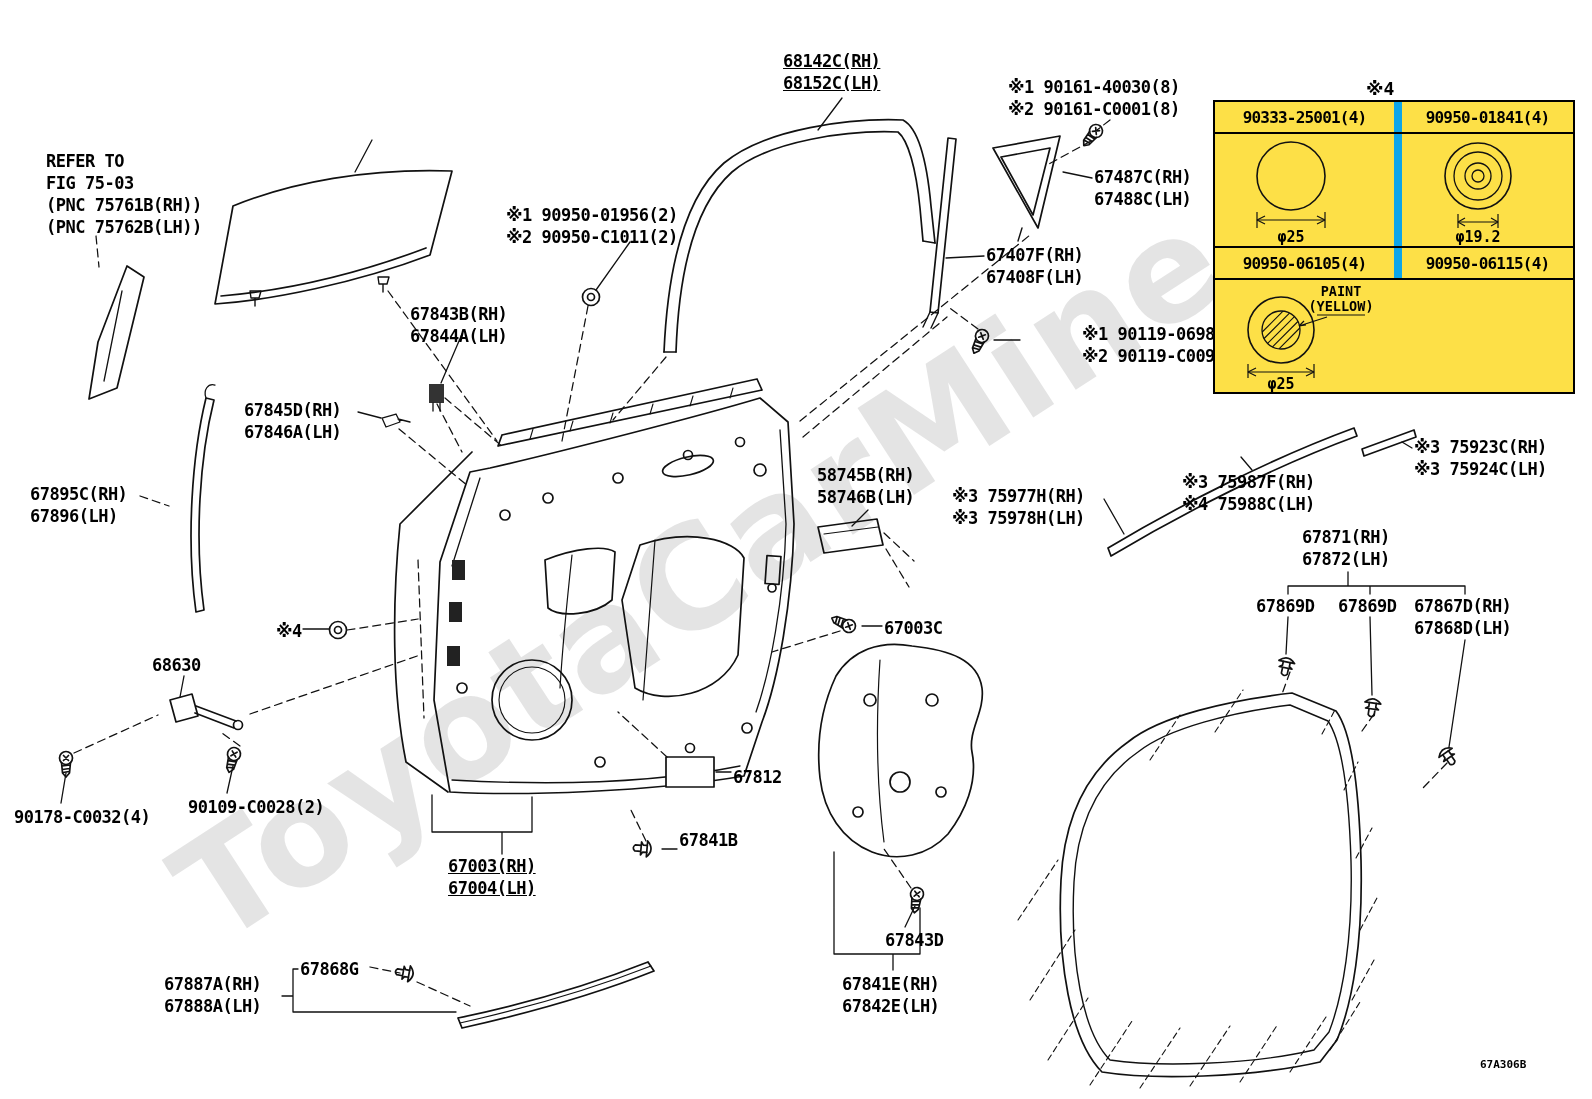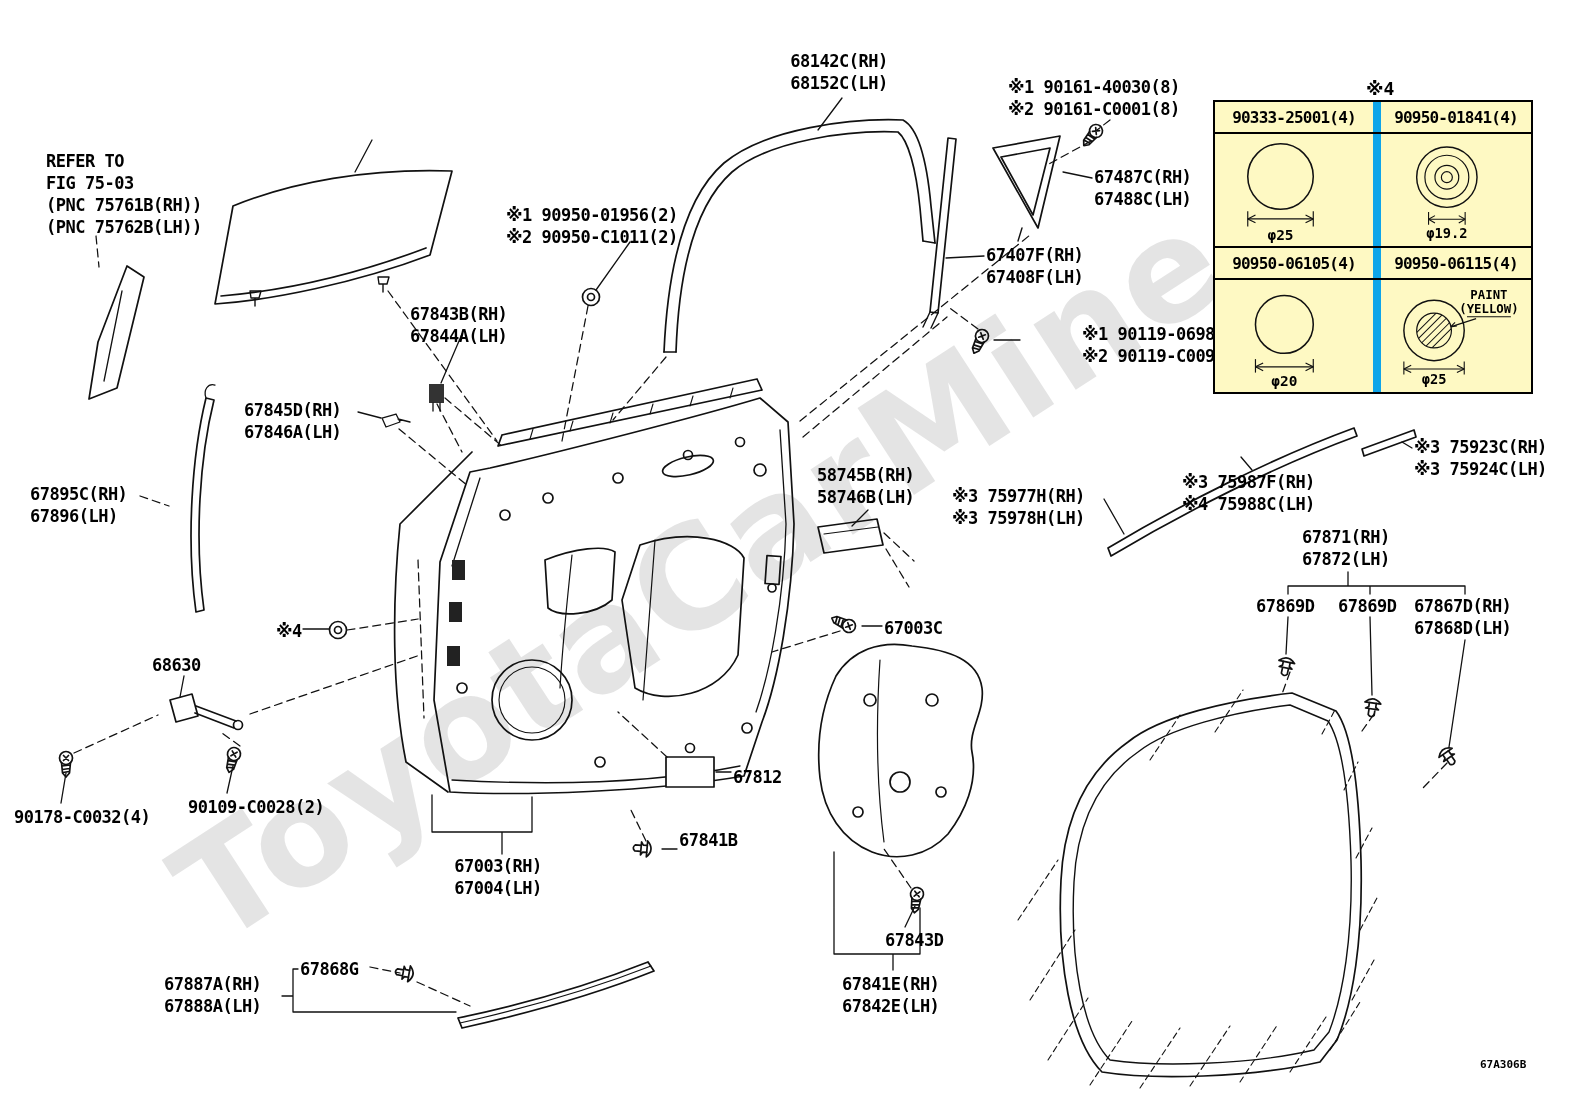--- a/index.html
+++ b/index.html
@@ -10,25 +10,25 @@
   }
   .watermark {
     position:absolute; left:0; top:430px; width:1592px; text-align:center;
     transform:rotate(-33deg); transform-origin:center center;
     font-family:"DejaVu Sans", sans-serif; font-weight:bold;
     font-size:142px; letter-spacing:2px; color:rgba(90,90,90,0.16);
     white-space:nowrap; z-index:0; pointer-events:none;
   }
   .art { position:absolute; left:0; top:0; z-index:1; }
   .lbl { position:absolute; z-index:2; font-size:17px; line-height:22px; letter-spacing:-0.5px; white-space:nowrap; }
-  .center { text-align:center; }
+  .center { text-align:left;text-decoration:underline; }
   .redbox { display:inline-block; border:3px solid #c40000; padding:0 5px 1px; margin-top:1px; }
   .legend { position:absolute; left:1236px; top:8px; z-index:2; font-size:18px; line-height:26px; letter-spacing:-0.5px; }
   .ftref { position:absolute; left:1366px; top:78px; z-index:2; font-size:18px; }
-  .ftable { position:absolute; left:1213px; top:100px; width:320px; border:2px solid #000; background:#fef9c3; z-index:2; }
+  .ftable { position:absolute; left:1213px; top:100px; width:362px; border:2px solid #000; background:#fde047; z-index:2; }
   .frow { display:flex; border-bottom:2px solid #000; }
   .frow:last-child { border-bottom:none; }
   .fcell { width:50%; }
   .fcell + .fcell { border-left:8px solid #0ea5e9; }
   .fh { height:30px; display:flex; align-items:center; justify-content:center; font-size:16px; letter-spacing:-0.8px; }
   .fb { height:112px; display:flex; align-items:center; justify-content:center; }
   .fb svg { display:block; }
   svg text { font-family:"DejaVu Sans Mono","DejaVu Sans",monospace; font-weight:bold; fill:#000; }
   .code { position:absolute; left:1480px; top:1058px; z-index:2; font-size:11px; }
 </style>
@@ -389,32 +389,20 @@
       </div>
     </div>
     <div class="frow">
       <div class="fcell fh">90950-06105(4)</div>
       <div class="fcell fh">90950-06115(4)</div>
     </div>
     <div class="frow">
       <div class="fcell fb">
         <svg width="164" height="112" viewBox="0 0 164 112">
           <g stroke="#111" fill="none" stroke-width="1.6">
-            <circle cx="72" cy="44" r="30"></circle>
-            <line x1="42" y1="80" x2="42" y2="94" stroke-width="1.2"></line>
-            <line x1="102" y1="80" x2="102" y2="94" stroke-width="1.2"></line>
-            <line x1="42" y1="88" x2="102" y2="88" stroke-width="1.2"></line>
-            <path d="M42,88 l8,-4 m-8,4 l8,4 M102,88 l-8,-4 m8,4 l-8,4" stroke-width="1.2"></path>
-          </g>
-          <text x="72" y="108" text-anchor="middle" font-size="15">φ20</text>
-        </svg>
-      </div>
-      <div class="fcell fb">
-        <svg width="164" height="112" viewBox="0 0 164 112">
-          <g stroke="#111" fill="none" stroke-width="1.6">
             <circle cx="58" cy="50" r="33"></circle>
             <circle cx="58" cy="50" r="19" stroke-width="1.3"></circle>
             <path d="M44.6,63.4 L71.4,36.6 M41.1,58.5 L66.5,33.1 M49.5,66.9 L74.9,41.5 M39.2,52 L60,31.2 M56,68.8 L76.8,48" stroke-width="1.1"></path>
             <line x1="94" y1="35" x2="142" y2="35" stroke-width="1.2"></line>
             <path d="M104,37 L76,46 M76,46 l7,-1 m-7,1 l5,-5" stroke-width="1.2"></path>
             <line x1="25" y1="84" x2="25" y2="98" stroke-width="1.2"></line>
             <line x1="91" y1="84" x2="91" y2="98" stroke-width="1.2"></line>
             <line x1="25" y1="92" x2="91" y2="92" stroke-width="1.2"></line>
             <path d="M25,92 l8,-4 m-8,4 l8,4 M91,92 l-8,-4 m8,4 l-8,4" stroke-width="1.2"></path>
           </g>

